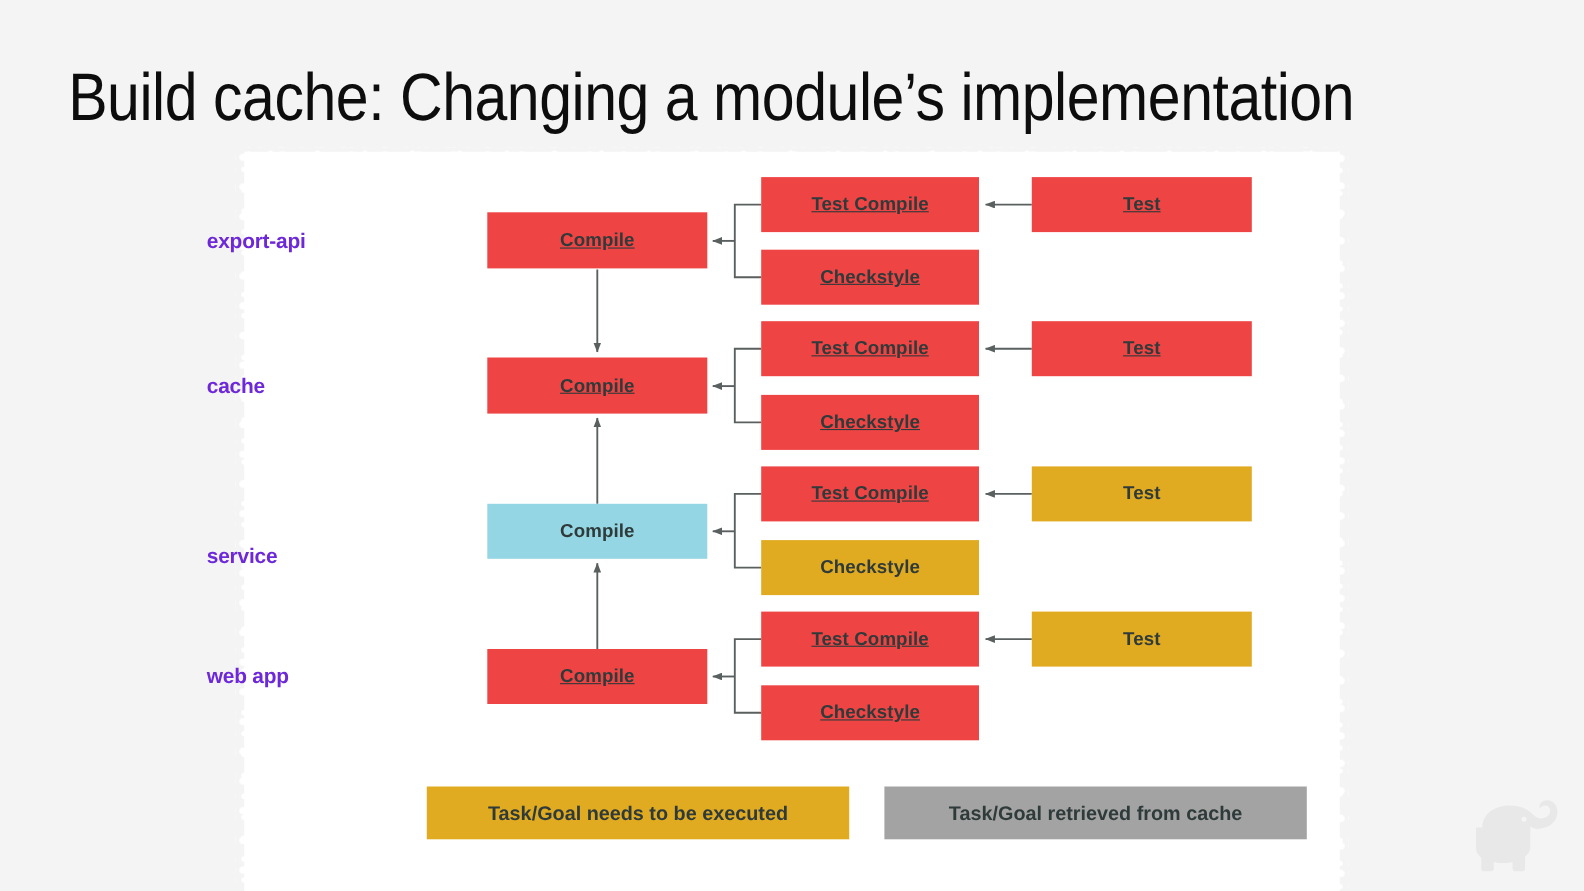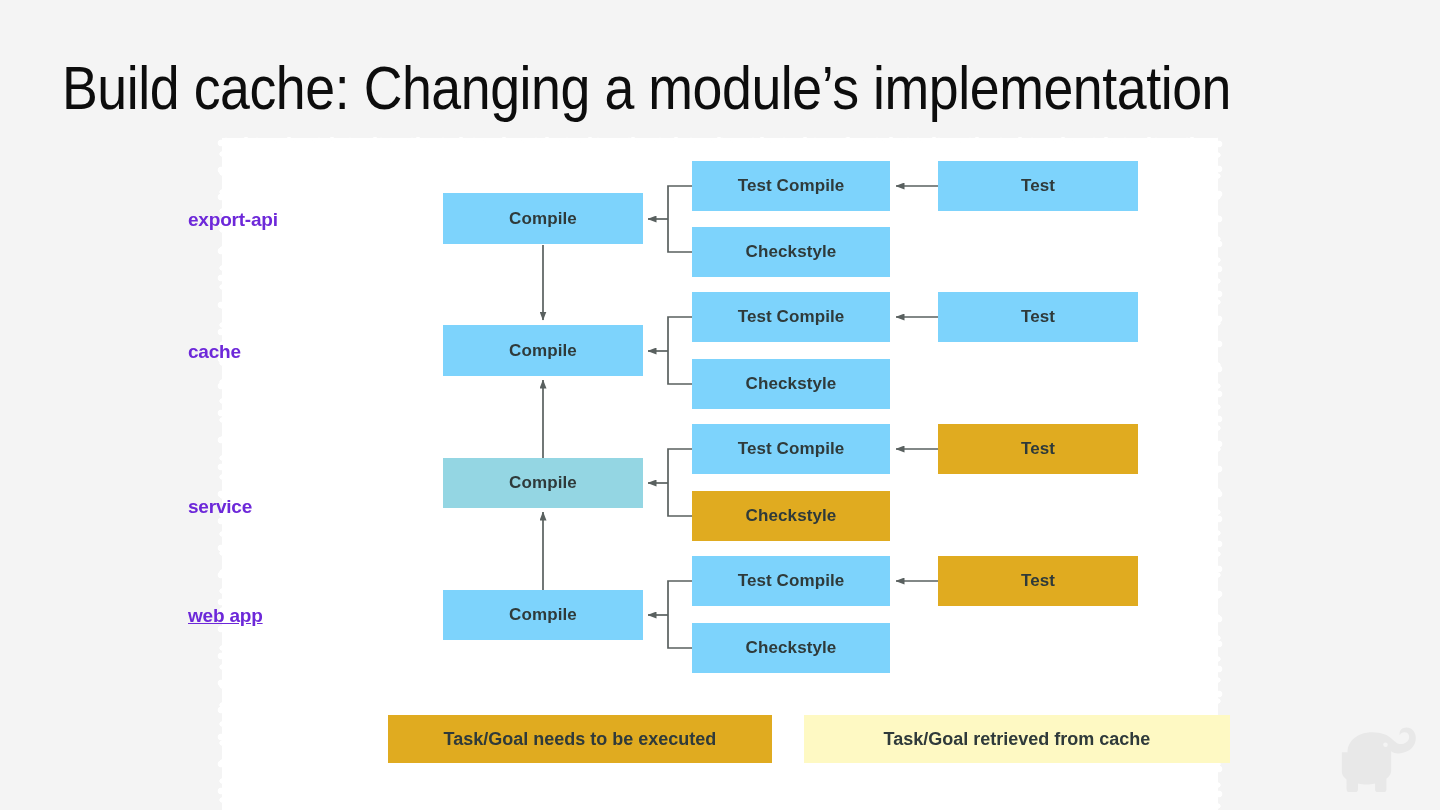--- a/index.html
+++ b/index.html
@@ -85,21 +85,21 @@
     position: absolute;
     display: flex;
     align-items: center;
     justify-content: center;
     font-family: "Liberation Sans", sans-serif;
     font-size: 17px;
     font-weight: bold;
     color: #2f3a3a;
     letter-spacing: 0.1px;
   }
-  .node.green  { background: #7dd3fc; }
+  .node.green  { background: #ef4444; text-decoration: underline; }
   .node.gold   { background: #E0AB20; }
   .node.blue   { background: #94D6E3; }
 
   .row-label {
     position: absolute;
     width: 180px;
     text-align: left;
     font-family: "Liberation Sans", sans-serif;
     font-size: 19px;
     font-weight: bold;
@@ -114,21 +114,21 @@
     align-items: center;
     justify-content: center;
     font-family: "Liberation Sans", sans-serif;
     font-size: 18px;
     font-weight: bold;
     color: #2f3a3a;
     height: 48px;
     margin-left: 32px;
   }
   #legend-exec  { left: 356px; top: 715px; width: 384px; background: #E0AB20; }
-  #legend-cache { left: 772px; top: 715px; width: 426px; background: #fef9c3; }
+  #legend-cache { left: 772px; top: 715px; width: 384px; background: #a3a3a3; }
 
   
   #watermark {
     position: absolute;
     right: 16px;
     bottom: 16px;
     width: 96px;
     height: 74px;
     opacity: 1;
   }
@@ -214,21 +214,21 @@
   <div class="node green" style="left:692px; top:424px; width:198px; height:50px;">
     <span>Test Compile</span>
   </div>
   <div class="node gold" style="left:692px; top:491px; width:198px; height:50px;">
     <span>Checkstyle</span>
   </div>
   <div class="node gold" style="left:938px; top:424px; width:200px; height:50px;">
     <span>Test</span>
   </div>
 
-  <div class="row-label" style="left:188px; top:605px;text-decoration:underline;">web app</div>
+  <div class="row-label" style="left:188px; top:605px;">web app</div>
   <div class="node green" style="left:443px; top:590px; width:200px; height:50px;">
     <span>Compile</span>
   </div>
   <div class="node green" style="left:692px; top:556px; width:198px; height:50px;">
     <span>Test Compile</span>
   </div>
   <div class="node green" style="left:692px; top:623px; width:198px; height:50px;">
     <span>Checkstyle</span>
   </div>
   <div class="node gold" style="left:938px; top:556px; width:200px; height:50px;">

